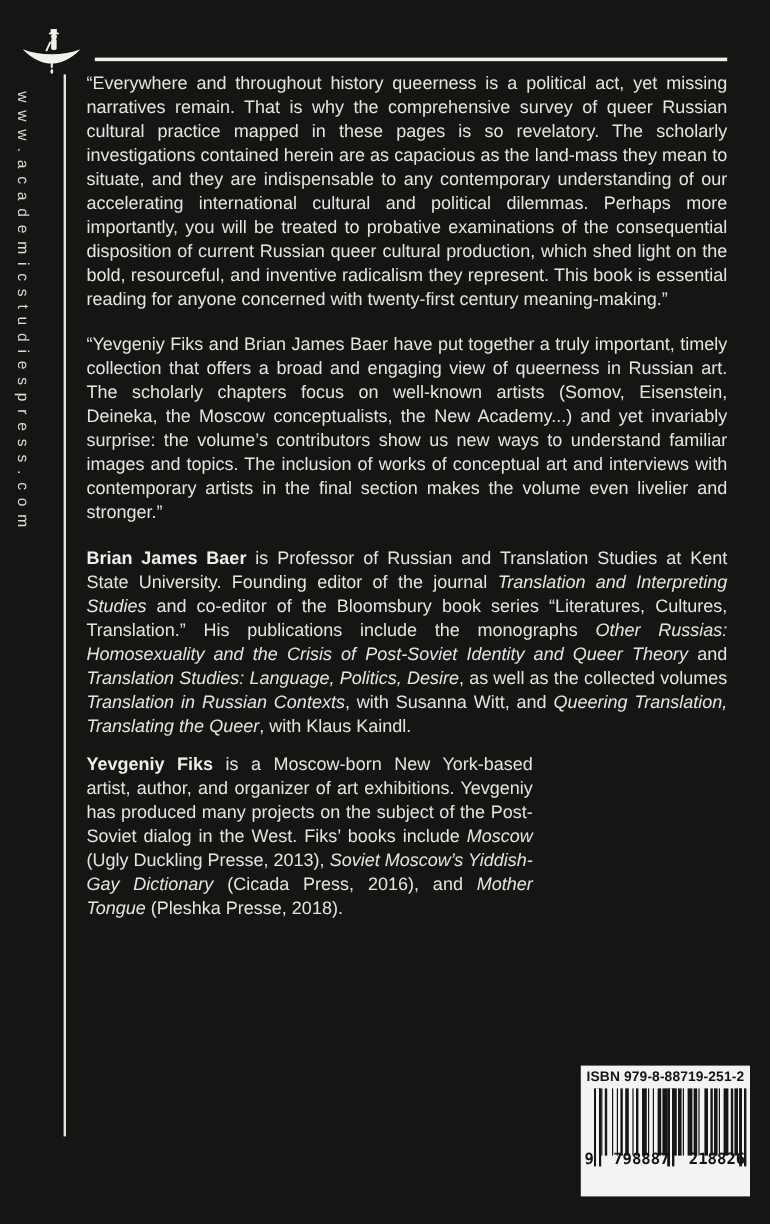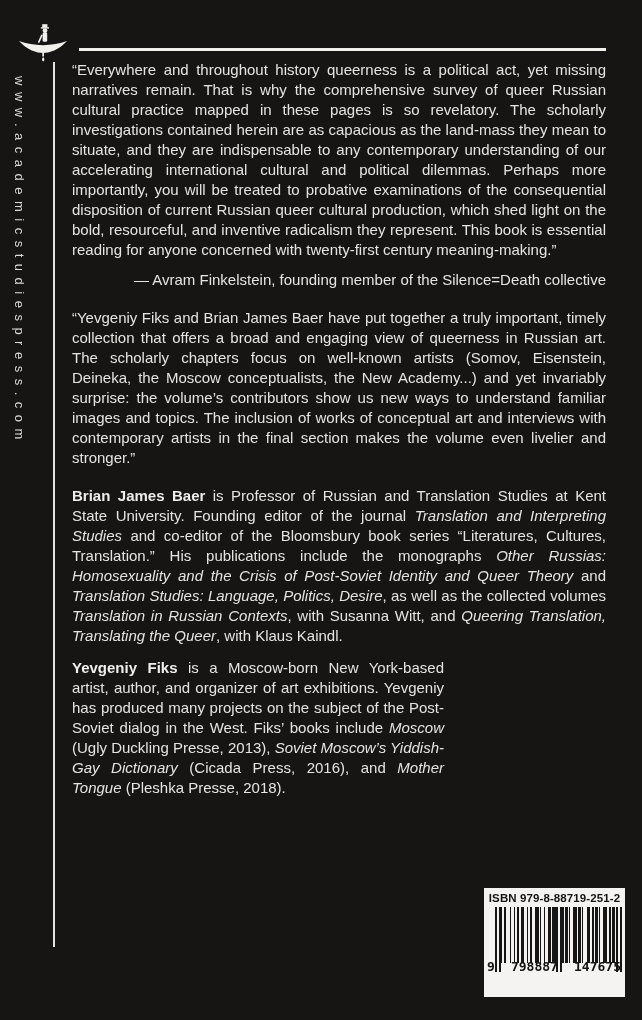--- a/index.html
+++ b/index.html
@@ -101,23 +101,20 @@
 
   <div class="title-rule"></div>
 
   <div class="side-url">www.academicstudiespress.com</div>
   <div class="side-line"></div>
 
   <div class="content">
 
     <div class="para para-1">“Everywhere and throughout history queerness is a political act, yet missing narratives remain. That is why the comprehensive survey of queer Russian cultural practice mapped in these pages is so revelatory. The scholarly investigations contained herein are as capacious as the land-mass they mean to situate, and they are indispensable to any contemporary understanding of our accelerating international cultural and political dilemmas. Perhaps more importantly, you will be treated to probative examinations of the consequential disposition of current Russian queer cultural production, which shed light on the bold, resourceful, and inventive radicalism they represent. This book is essential reading for anyone concerned with twenty-first century meaning-making.”</div>
 
-    <div class="attr attr-1">
-        <div>— Avram Finkelstein, founding member of the Silence=Death collective</div>
-      </div>
 
     <div class="para para-2">“Yevgeniy Fiks and Brian James Baer have put together a truly important, timely collection that offers a broad and engaging view of queerness in Russian art. The scholarly chapters focus on well-known artists (Somov, Eisenstein, Deineka, the Moscow conceptualists, the New Academy...) and yet invariably surprise: the volume’s contributors show us new ways to understand familiar images and topics. The inclusion of works of conceptual art and interviews with contemporary artists in the final section makes the volume even livelier and stronger.”</div>
 
     <div class="attr attr-2">
       </div>
 
     <div class="para bio-1"><span class="b">Brian James Baer</span><span> is Professor of Russian and Translation Studies at Kent State University. Founding editor of the journal </span><span class="i">Translation and Interpreting Studies</span><span> and co-editor of the Bloomsbury book series “Literatures, Cultures, Translation.” His publications include the monographs </span><span class="i">Other Russias: Homosexuality and the Crisis of Post-Soviet Identity and Queer Theory</span><span> and </span><span class="i">Translation Studies: Language, Politics, Desire</span><span>, as well as the collected volumes </span><span class="i">Translation in Russian Contexts</span><span>, with Susanna Witt, and </span><span class="i">Queering Translation, Translating the Queer</span><span>, with Klaus Kaindl.</span></div>
 
     <div class="para bio-2"><span class="b">Yevgeniy Fiks</span><span> is a Moscow-born New York-based artist, author, and organizer of art exhibitions. Yevgeniy has produced many projects on the subject of the Post-Soviet dialog in the West. Fiks’ books include </span><span class="i">Moscow</span><span> (Ugly Duckling Presse, 2013), </span><span class="i">Soviet Moscow’s Yiddish-Gay Dictionary</span><span> (Cicada Press, 2016), and </span><span class="i">Mother Tongue</span><span> (Pleshka Presse, 2018).</span></div>
 
@@ -186,17 +183,17 @@
           <span class="bar" style="flex-grow: 1;"></span>
           <span class="sp" style="flex-grow: 2;"></span>
         </div>
       <div class="bc-guard g-left"></div>
       <div class="bc-guard g-mid"></div>
       <div class="bc-guard g-right"></div>
     </div>
     <div class="bc-digits">
       <span>9</span>
       <span>798887</span>
-      <span>147675</span>
+      <span>218826</span>
     </div>
   </div>
 
 </div>
 
 </body></html>

